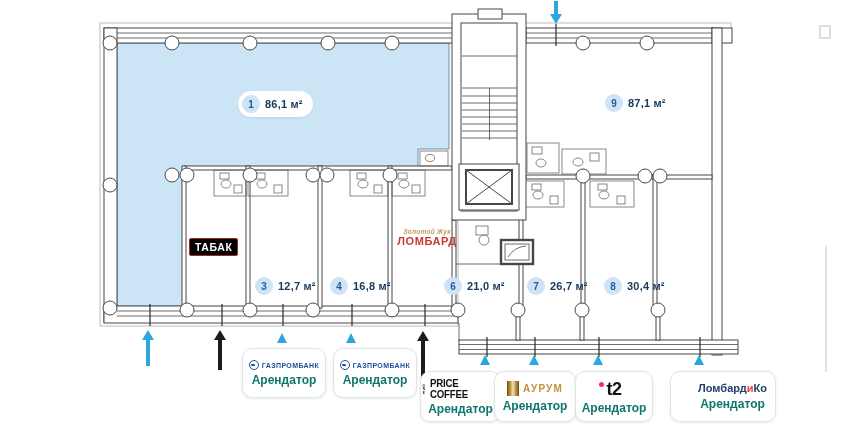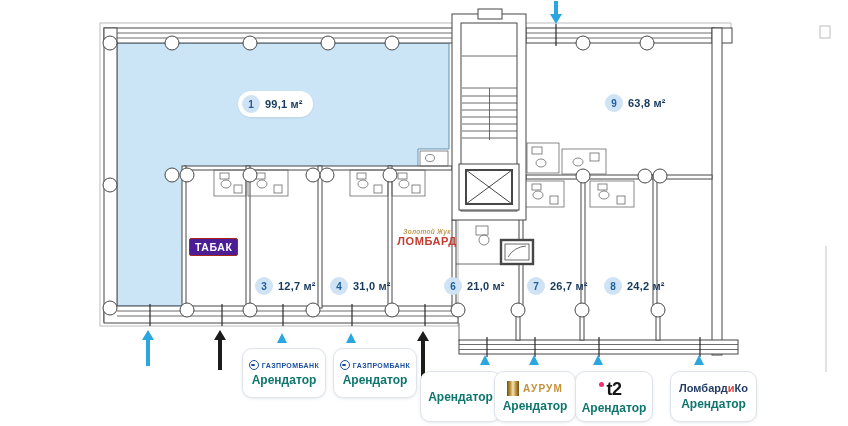--- a/index.html
+++ b/index.html
@@ -8,21 +8,21 @@
   .stage svg{position:absolute;left:0;top:0;}
 
   
   .badge{position:absolute;display:flex;align-items:center;gap:5px;cursor:pointer;}
   .badge .num{width:18px;height:18px;border-radius:50%;background:#cfe3f4;color:#1e5f9e;
               font-size:10px;font-weight:700;display:flex;align-items:center;justify-content:center;flex:0 0 auto;}
   .badge .area{font-size:11px;font-weight:700;color:#16395c;white-space:nowrap;letter-spacing:.2px;}
   .badge.pill{background:#fff;border-radius:14px;padding:4px 10px 4px 4px;box-shadow:0 1px 2px rgba(0,0,0,.08);}
 
   
-  .tabak-label{position:absolute;background:#4c1d95;color:#fff;font-size:10.5px;font-weight:800;
+  .tabak-label{position:absolute;background:#000000;color:#fff;font-size:10.5px;font-weight:800;
                padding:2px 5px;border:1px solid #a8241c;border-radius:2px;letter-spacing:.6px;}
   .lombard-label{position:absolute;width:76px;text-align:center;line-height:1.15;}
   .lombard-brand{display:block;font-size:6.5px;font-weight:700;font-style:italic;color:#c09a58;letter-spacing:.3px;}
   .lombard-name{display:block;font-size:11px;font-weight:800;color:#c53b2e;letter-spacing:.6px;}
 
   
   .card{position:absolute;background:#fff;border:1px solid #e0e4ea;border-radius:10px;
         display:flex;flex-direction:column;align-items:center;justify-content:center;gap:4px;
         box-shadow:0 1px 3px rgba(60,70,90,.12);cursor:pointer;}
   .tenant-label{font-size:12px;font-weight:700;color:#0f766e;line-height:1;}
@@ -209,45 +209,45 @@
       <line x1="487" y1="337" x2="487" y2="357"></line>
       <line x1="535" y1="337" x2="535" y2="357"></line>
       <line x1="599" y1="337" x2="599" y2="357"></line>
       <line x1="700" y1="337" x2="700" y2="357"></line>
       <line x1="556" y1="24" x2="556" y2="46"></line>
     </g>
   </svg>
 
   <div class="badge pill" style="left:238px;top:91px;">
     <span class="num">1</span>
-    <span class="area">99,1 м²</span>
+    <span class="area">86,1 м²</span>
   </div>
   <div class="badge" style="left:605px;top:94px;">
     <span class="num">9</span>
-    <span class="area">63,8 м²</span>
+    <span class="area">87,1 м²</span>
   </div>
   <div class="badge" style="left:255px;top:277px;">
     <span class="num">3</span>
     <span class="area">12,7 м²</span>
   </div>
   <div class="badge" style="left:330px;top:277px;">
     <span class="num">4</span>
-    <span class="area">31,0 м²</span>
+    <span class="area">16,8 м²</span>
   </div>
   <div class="badge" style="left:444px;top:277px;">
     <span class="num">6</span>
     <span class="area">21,0 м²</span>
   </div>
   <div class="badge" style="left:527px;top:277px;">
     <span class="num">7</span>
     <span class="area">26,7 м²</span>
   </div>
   <div class="badge" style="left:604px;top:277px;">
     <span class="num">8</span>
-    <span class="area">24,2 м²</span>
+    <span class="area">30,4 м²</span>
   </div>
 
   <div class="tabak-label" style="left:189px;top:238px;">ТАБАК</div>
   <div class="lombard-label" style="left:389px;top:228px;">
     <span class="lombard-brand">Золотой Жук</span>
     <span class="lombard-name">ЛОМБАРД</span>
   </div>
 
   <div class="arr" style="--c:#2ba6de;left:550px;top:1px;height:23px;">
     <div class="stem"></div>
@@ -282,39 +282,43 @@
 
   <div class="card" style="left:333px;top:348px;width:82px;height:48px;">
     <div class="gpb-row">
       <span class="gpb-emblem"></span>
       <span class="gpb-name">ГАЗПРОМБАНК</span>
     </div>
     <div class="tenant-label">Арендатор</div>
   </div>
 
   <div class="card" style="left:420px;top:371px;width:79px;height:49px;">
+    <div class="opc-row">
+      <span class="opc-prefix">ONE</span>
+      <span class="opc-name">PRICE COFFEE</span>
+    </div>
     <div class="tenant-label">Арендатор</div>
   </div>
 
   <div class="card" style="left:494px;top:371px;width:80px;height:49px;">
     <div class="aurum-row">
       <span class="aurum-bar"></span>
       <span class="aurum-name">АУРУМ</span>
     </div>
     <div class="tenant-label">Арендатор</div>
   </div>
 
   <div class="card" style="left:575px;top:371px;width:76px;height:49px;">
     <div class="t2-logo">
       <span class="t2-dot"></span>
       <span>t2</span>
     </div>
     <div class="tenant-label">Арендатор</div>
   </div>
 
-  <div class="card" style="left:670px;top:371px;width:85px;height:49px;">
+  <div class="card" style="left:670px;top:371px;width:85px;height:49px;padding-left:19px;">
     <div class="lk-logo">
       <span>Ломбард</span><span class="mid">и</span><span>Ко</span>
     </div>
     <div class="tenant-label">Арендатор</div>
   </div>
 
 </div>
 
 </body></html>

